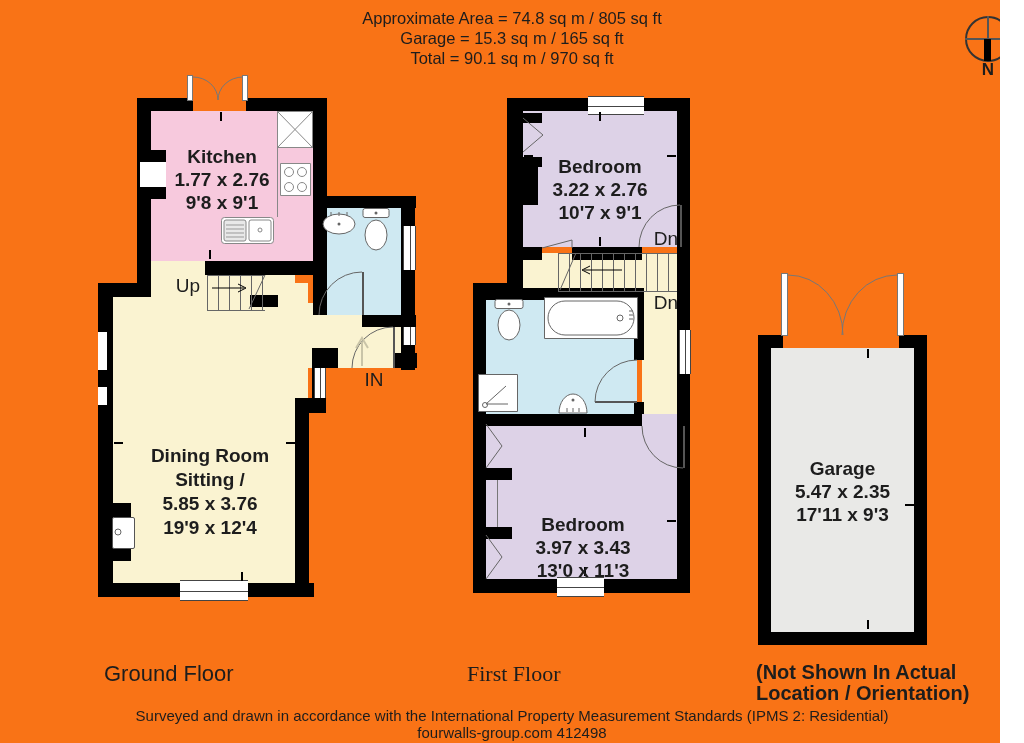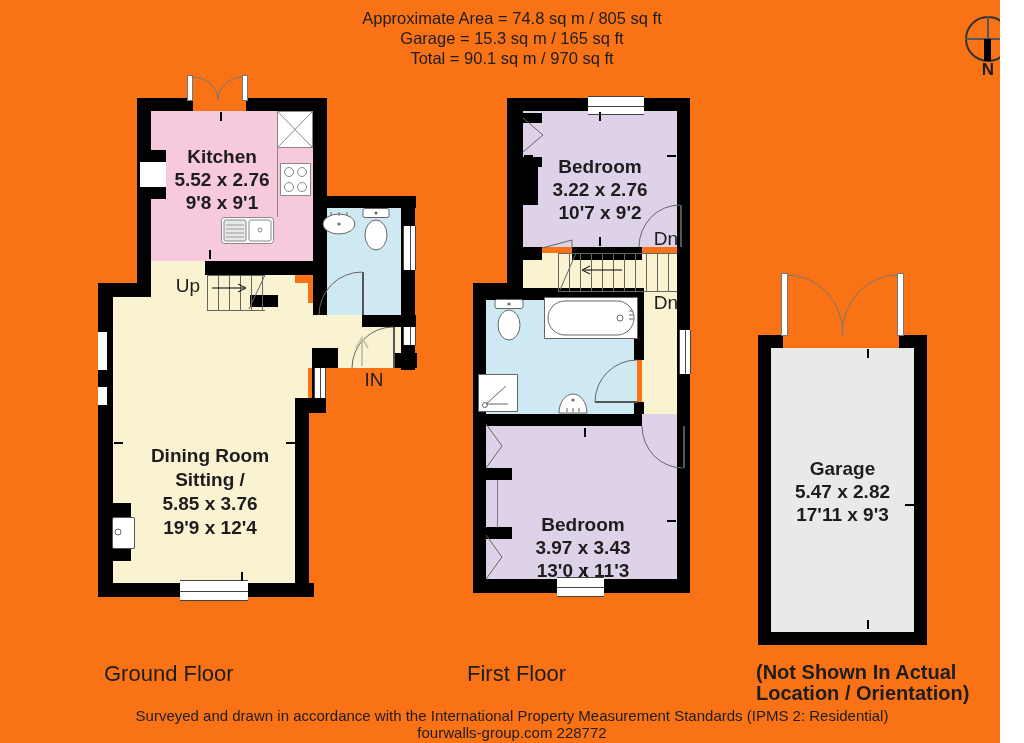--- a/index.html
+++ b/index.html
@@ -153,21 +153,21 @@
     </svg>
 
   <div class="tickV" style="left:220px;top:112px;"></div>
   <div class="tickV" style="left:209px;top:250px;"></div>
   <div class="tickH" style="left:114px;top:442px;"></div>
   <div class="tickH" style="left:286px;top:442px;"></div>
   <div class="tickV" style="left:241px;top:572px;"></div>
 
   <div class="lbl rm" style="left:140px;top:145px;width:164px;">
     <div>Kitchen</div>
-    <div>5.52 x 2.76</div>
+    <div>1.77 x 2.76</div>
     <div>9'8 x 9'1</div>
   </div>
   <div class="lbl ann" style="left:170px;top:275px;width:36px;">Up</div>
   <div class="lbl rm" style="left:115px;top:444px;width:190px;line-height:24px;">
     <div>Dining Room</div>
     <div>Sitting /</div>
     <div>5.85 x 3.76</div>
     <div>19'9 x 12'4</div>
   </div>
   <div class="lbl ann" style="left:355px;top:369px;width:38px;">IN</div>
@@ -269,30 +269,30 @@
   <div class="tickH" style="left:524px;top:155px;"></div>
   <div class="tickH" style="left:667px;top:155px;"></div>
   <div class="tickV" style="left:584px;top:428px;"></div>
   <div class="tickV" style="left:584px;top:567px;"></div>
   <div class="tickH" style="left:477px;top:520px;"></div>
   <div class="tickH" style="left:667px;top:520px;"></div>
 
   <div class="lbl rm" style="left:520px;top:155px;width:160px;">
     <div>Bedroom</div>
     <div>3.22 x 2.76</div>
-    <div>10'7 x 9'2</div>
+    <div>10'7 x 9'1</div>
   </div>
   <div class="lbl ann" style="left:648px;top:228px;width:36px;">Dn</div>
   <div class="lbl ann" style="left:648px;top:292px;width:36px;">Dn</div>
   <div class="lbl rm" style="left:488px;top:513px;width:190px;">
     <div>Bedroom</div>
     <div>3.97 x 3.43</div>
     <div>13'0 x 11'3</div>
   </div>
-  <div class="lbl ttl" style="left:467px;top:661px;width:140px;text-align:left;">First Floor</div>
+  <div class="lbl ttl" style="left:467px;top:661px;width:140px;text-align:left;font-family:Liberation Serif, serif;">First Floor</div>
 
   <div class="room" style="left:771px;top:348px;width:143px;height:284px;background:#e9e9e7;"></div>
   <div class="w" style="left:758px;top:335px;width:25px;height:13px;"></div>
   <div class="w" style="left:899px;top:335px;width:28px;height:13px;"></div>
   <div class="w" style="left:758px;top:335px;width:13px;height:310px;"></div>
   <div class="w" style="left:914px;top:335px;width:13px;height:310px;"></div>
   <div class="w" style="left:758px;top:632px;width:169px;height:13px;"></div>
   <div class="post" style="left:781px;top:273px;width:7px;height:63px;"></div>
   <div class="post" style="left:897px;top:273px;width:7px;height:63px;"></div>
   <svg style="left:788px;top:275px;" width="55" height="60">
@@ -300,26 +300,26 @@
     </svg>
   <svg style="left:842px;top:275px;" width="55" height="60">
       <path d="M55,0 A55,60 0 0 0 0,60" fill="none" stroke="#777"></path>
     </svg>
   <div class="tickV" style="left:867px;top:349px;"></div>
   <div class="tickV" style="left:867px;top:620px;"></div>
   <div class="tickH" style="left:762px;top:504px;"></div>
   <div class="tickH" style="left:905px;top:504px;"></div>
   <div class="lbl rm" style="left:770px;top:457px;width:145px;">
     <div>Garage</div>
-    <div>5.47 x 2.82</div>
+    <div>5.47 x 2.35</div>
     <div>17'11 x 9'3</div>
   </div>
   <div class="lbl note" style="left:746px;top:662px;width:192px;text-align:left;padding-left:10px;">
     <div>(Not Shown In Actual</div>
     <div>Location / Orientation)</div>
   </div>
 
   <div class="lbl ftr" style="left:0px;top:707px;width:1024px;">
     <div>Surveyed and drawn in accordance with the International Property Measurement Standards (IPMS 2: Residential)</div>
-    <div>fourwalls-group.com 228772</div>
+    <div>fourwalls-group.com 412498</div>
   </div>
 
 </div>
 
 </body></html>

